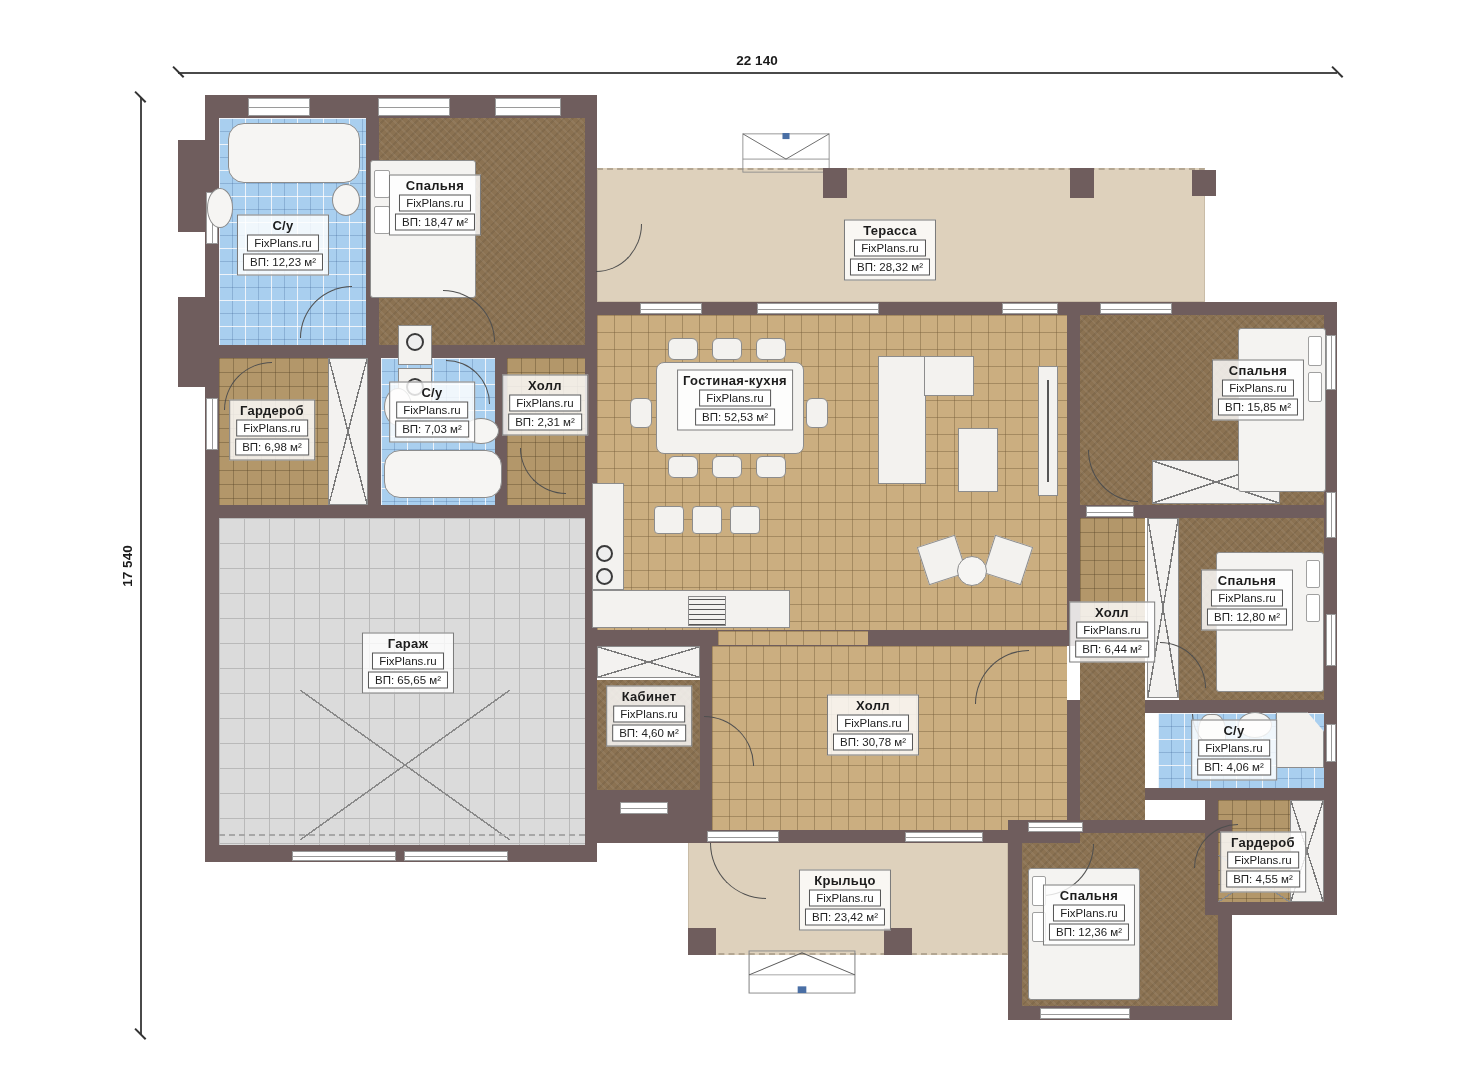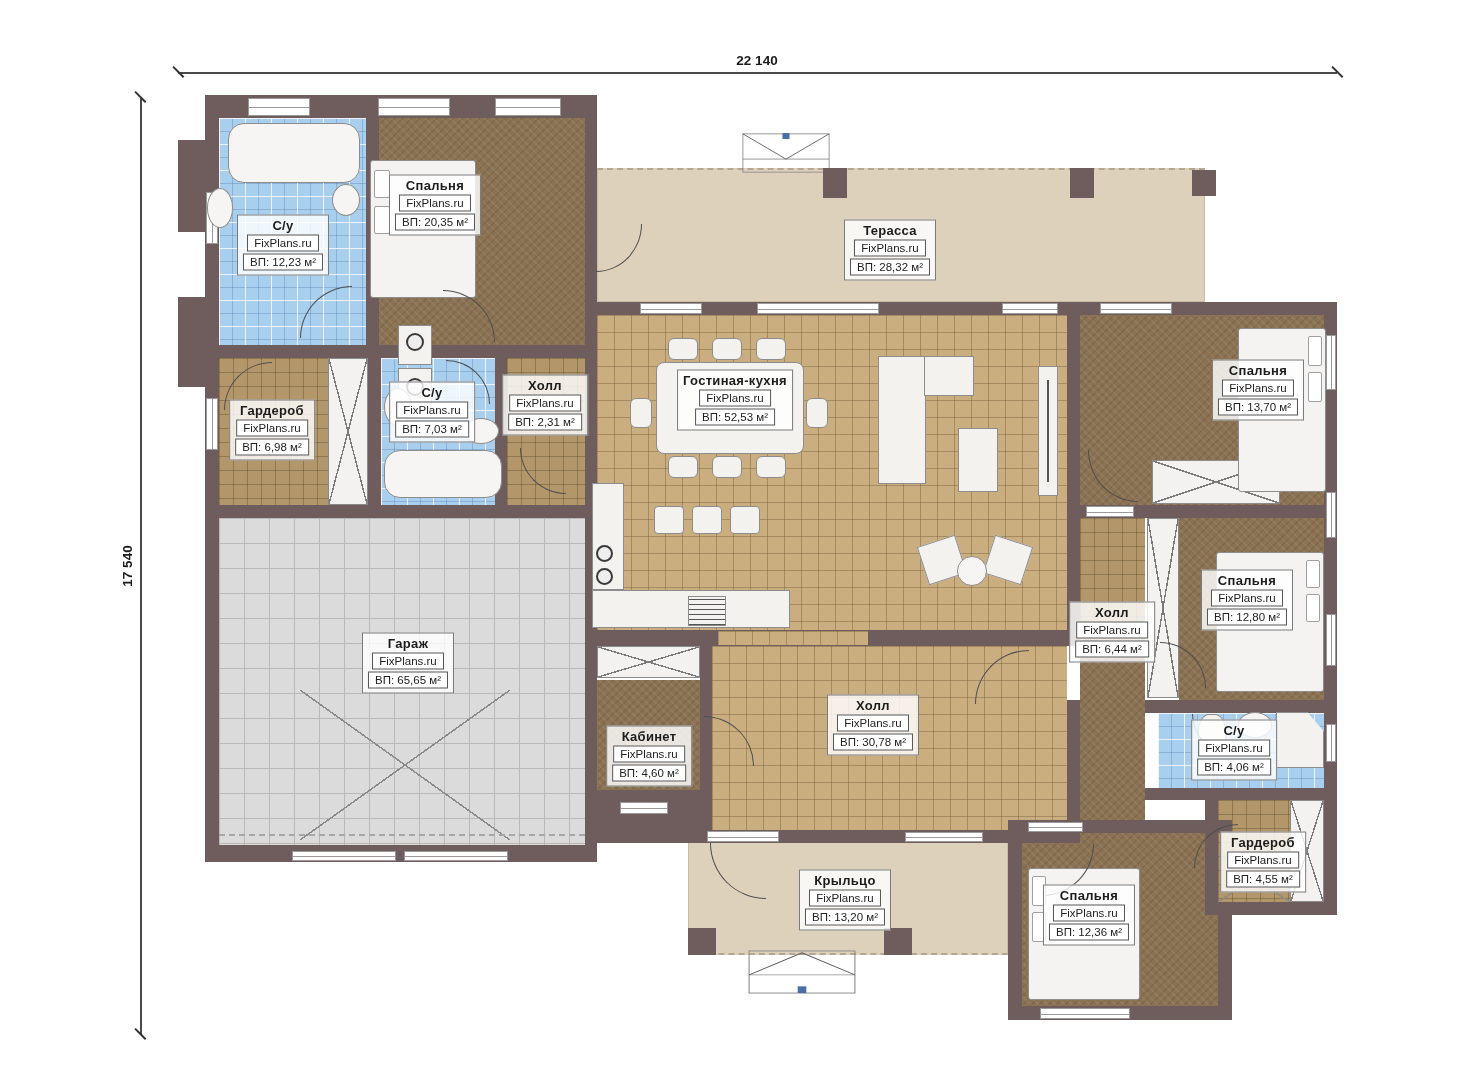--- a/index.html
+++ b/index.html
@@ -265,21 +265,21 @@
   </div>
 
   <div class="room-label" style="left:283px;top:245px">
     <div class="rname">С/у</div>
     <div class="rbox">FixPlans.ru</div>
     <div class="rbox">ВП: 12,23 м²</div>
   </div>
   <div class="room-label" style="left:435px;top:205px">
     <div class="rname">Спальня</div>
     <div class="rbox">FixPlans.ru</div>
-    <div class="rbox">ВП: 20,35 м²</div>
+    <div class="rbox">ВП: 18,47 м²</div>
   </div>
   <div class="room-label" style="left:890px;top:250px">
     <div class="rname">Терасса</div>
     <div class="rbox">FixPlans.ru</div>
     <div class="rbox">ВП: 28,32 м²</div>
   </div>
   <div class="room-label" style="left:272px;top:430px">
     <div class="rname">Гардероб</div>
     <div class="rbox">FixPlans.ru</div>
     <div class="rbox">ВП: 6,98 м²</div>
@@ -295,38 +295,38 @@
     <div class="rbox">ВП: 2,31 м²</div>
   </div>
   <div class="room-label" style="left:735px;top:400px">
     <div class="rname">Гостиная-кухня</div>
     <div class="rbox">FixPlans.ru</div>
     <div class="rbox">ВП: 52,53 м²</div>
   </div>
   <div class="room-label" style="left:1258px;top:390px">
     <div class="rname">Спальня</div>
     <div class="rbox">FixPlans.ru</div>
-    <div class="rbox">ВП: 13,70 м²</div>
+    <div class="rbox">ВП: 15,85 м²</div>
   </div>
   <div class="room-label" style="left:1112px;top:632px">
     <div class="rname">Холл</div>
     <div class="rbox">FixPlans.ru</div>
     <div class="rbox">ВП: 6,44 м²</div>
   </div>
   <div class="room-label" style="left:1247px;top:600px">
     <div class="rname">Спальня</div>
     <div class="rbox">FixPlans.ru</div>
     <div class="rbox">ВП: 12,80 м²</div>
   </div>
   <div class="room-label" style="left:408px;top:663px">
     <div class="rname">Гараж</div>
     <div class="rbox">FixPlans.ru</div>
     <div class="rbox">ВП: 65,65 м²</div>
   </div>
-  <div class="room-label" style="left:649px;top:756px">
+  <div class="room-label" style="left:649px;top:716px">
     <div class="rname">Кабинет</div>
     <div class="rbox">FixPlans.ru</div>
     <div class="rbox">ВП: 4,60 м²</div>
   </div>
   <div class="room-label" style="left:873px;top:725px">
     <div class="rname">Холл</div>
     <div class="rbox">FixPlans.ru</div>
     <div class="rbox">ВП: 30,78 м²</div>
   </div>
   <div class="room-label" style="left:1234px;top:750px">
@@ -335,21 +335,21 @@
     <div class="rbox">ВП: 4,06 м²</div>
   </div>
   <div class="room-label" style="left:1263px;top:862px">
     <div class="rname">Гардероб</div>
     <div class="rbox">FixPlans.ru</div>
     <div class="rbox">ВП: 4,55 м²</div>
   </div>
   <div class="room-label" style="left:845px;top:900px">
     <div class="rname">Крыльцо</div>
     <div class="rbox">FixPlans.ru</div>
-    <div class="rbox">ВП: 13,20 м²</div>
+    <div class="rbox">ВП: 23,42 м²</div>
   </div>
   <div class="room-label" style="left:1089px;top:915px">
     <div class="rname">Спальня</div>
     <div class="rbox">FixPlans.ru</div>
     <div class="rbox">ВП: 12,36 м²</div>
   </div>
 
 </div>
 
 </body></html>

